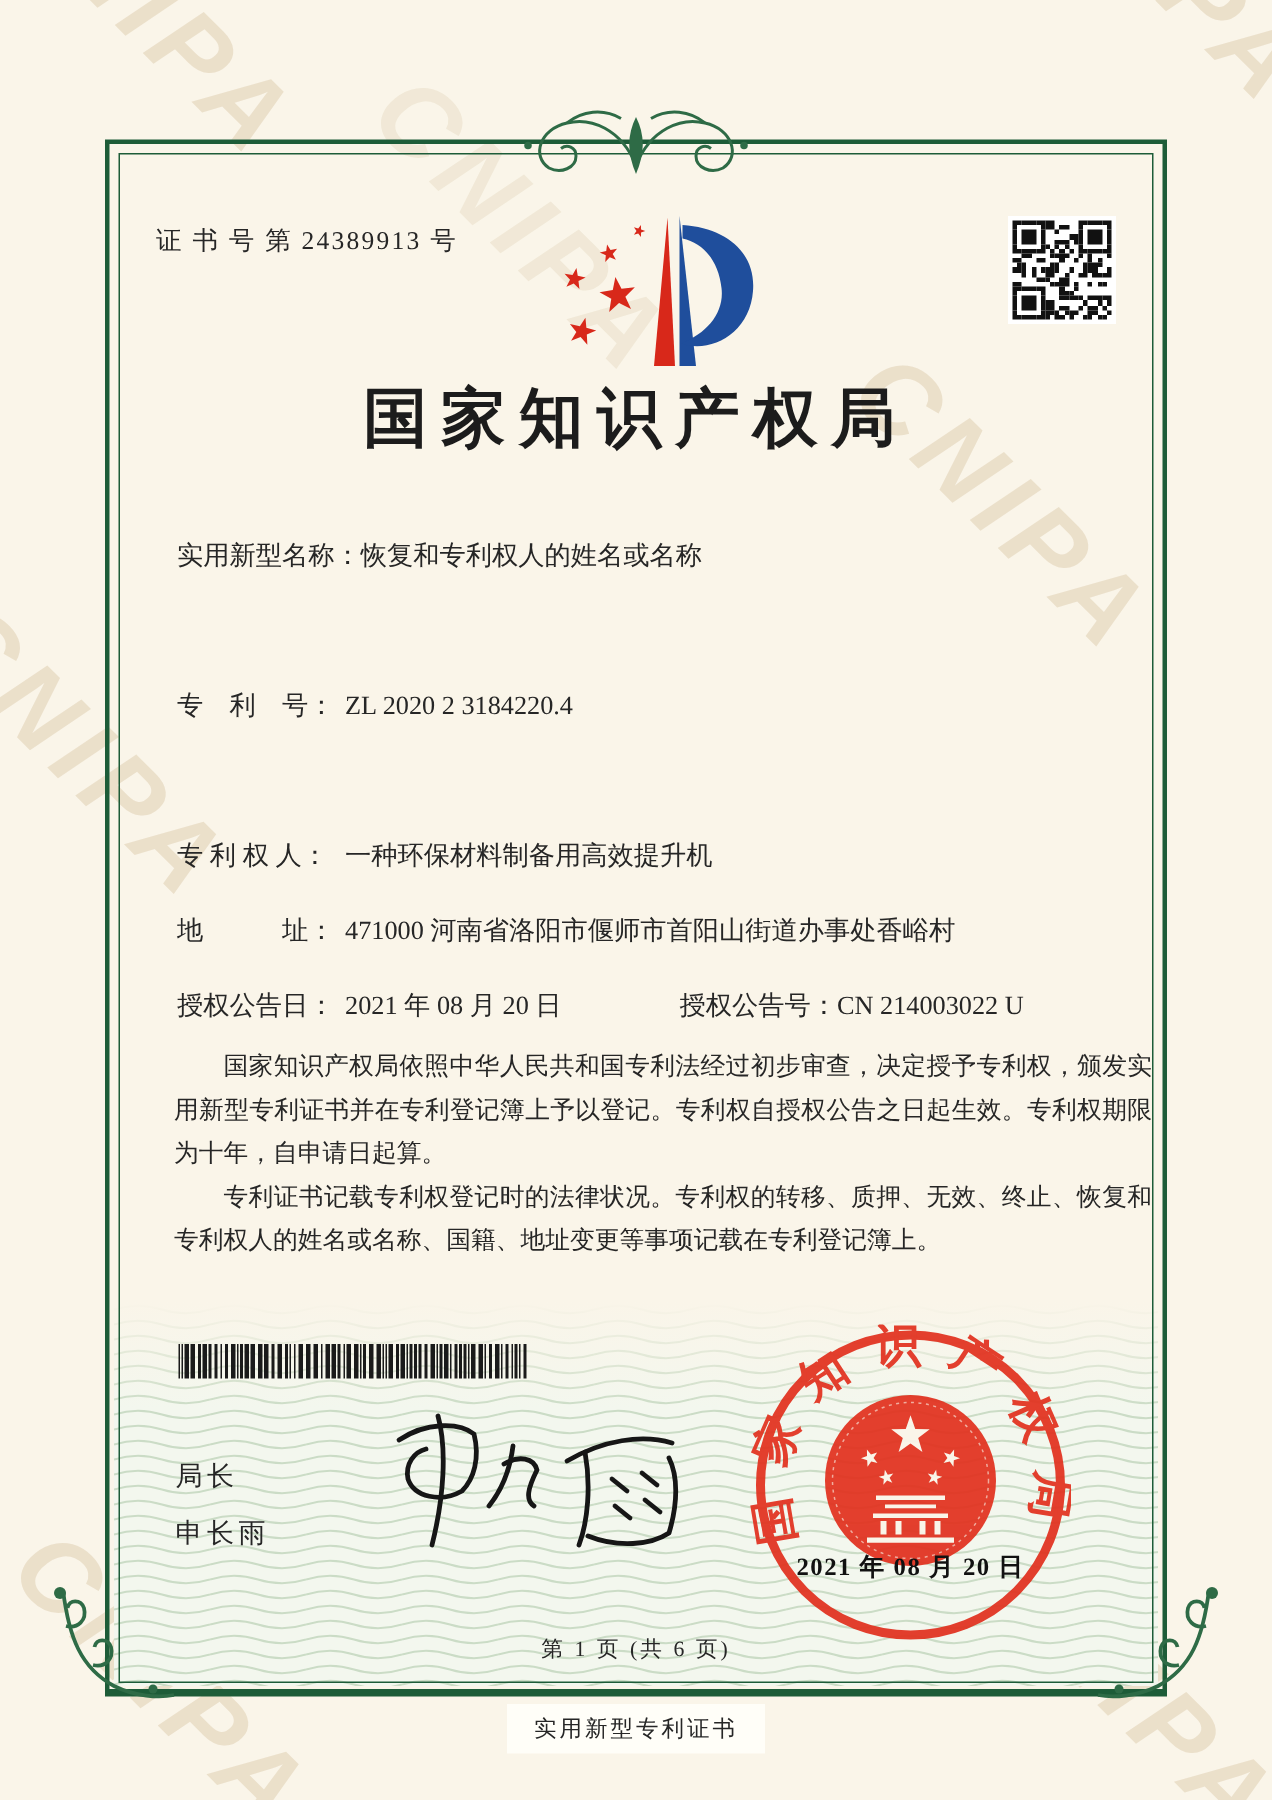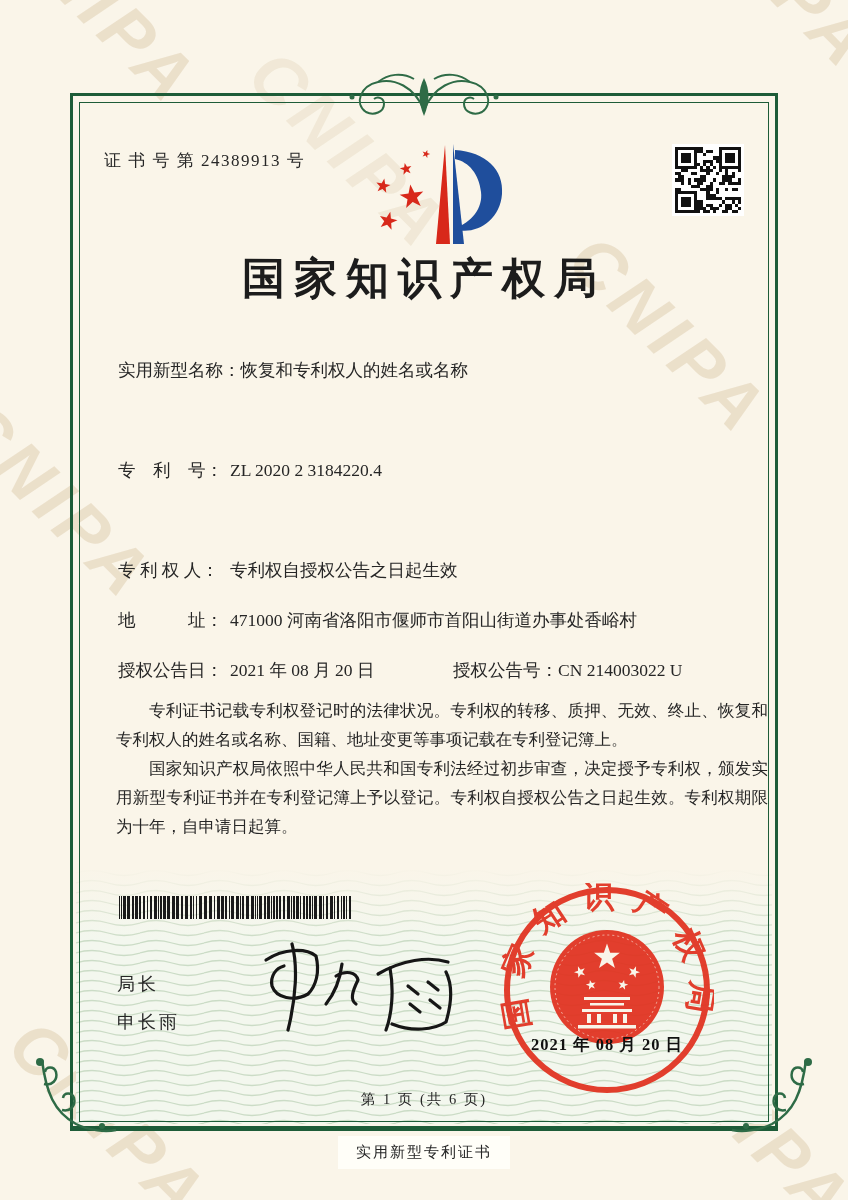--- a/index.html
+++ b/index.html
@@ -575,35 +575,35 @@
 
   <div class="title">国家知识产权局</div>
 
   <div class="frow fr0">
     <span class="lab">实用新型名称：</span><span class="val">恢复和专利权人的姓名或名称</span>
   </div>
   <div class="frow fr2">
     <span class="lab">专　利　号：</span><span class="val">ZL 2020 2 3184220.4</span>
   </div>
   <div class="frow fr4">
-    <span class="lab">专 利 权 人：</span><span class="val">专利权自授权公告之日起生效</span>
+    <span class="lab">专 利 权 人：</span><span class="val">一种环保材料制备用高效提升机</span>
   </div>
   <div class="frow fr5">
     <span class="lab">地　　　址：</span><span class="val">471000 河南省洛阳市偃师市首阳山街道办事处香峪村</span>
   </div>
   <div class="frow fr6">
     <span class="lab">授权公告日：</span><span class="val">2021 年 08 月 20 日</span>
     <span class="pair2">
       <span>授权公告号：</span><span>CN 214003022 U</span>
     </span>
   </div>
 
   <div class="bodytext">
+    <p>国家知识产权局依照中华人民共和国专利法经过初步审查，决定授予专利权，颁发实用新型专利证书并在专利登记簿上予以登记。专利权自授权公告之日起生效。专利权期限为十年，自申请日起算。</p>
     <p>专利证书记载专利权登记时的法律状况。专利权的转移、质押、无效、终止、恢复和专利权人的姓名或名称、国籍、地址变更等事项记载在专利登记簿上。</p>
-    <p>国家知识产权局依照中华人民共和国专利法经过初步审查，决定授予专利权，颁发实用新型专利证书并在专利登记簿上予以登记。专利权自授权公告之日起生效。专利权期限为十年，自申请日起算。</p>
   </div>
 
   <div class="barcode" id="barcode"><span style="display: inline-block; height: 100%; width: 1px; background: rgb(26, 26, 26);"></span><span style="display: inline-block; height: 100%; width: 1px;"></span><span style="display: inline-block; height: 100%; width: 1px; background: rgb(26, 26, 26);"></span><span style="display: inline-block; height: 100%; width: 1px;"></span><span style="display: inline-block; height: 100%; width: 3px; background: rgb(26, 26, 26);"></span><span style="display: inline-block; height: 100%; width: 1px;"></span><span style="display: inline-block; height: 100%; width: 3px; background: rgb(26, 26, 26);"></span><span style="display: inline-block; height: 100%; width: 2px;"></span><span style="display: inline-block; height: 100%; width: 2px; background: rgb(26, 26, 26);"></span><span style="display: inline-block; height: 100%; width: 1px;"></span><span style="display: inline-block; height: 100%; width: 3px; background: rgb(26, 26, 26);"></span><span style="display: inline-block; height: 100%; width: 1px;"></span><span style="display: inline-block; height: 100%; width: 2px; background: rgb(26, 26, 26);"></span><span style="display: inline-block; height: 100%; width: 2px;"></span><span style="display: inline-block; height: 100%; width: 2px; background: rgb(26, 26, 26);"></span><span style="display: inline-block; height: 100%; width: 2px;"></span><span style="display: inline-block; height: 100%; width: 1px; background: rgb(26, 26, 26);"></span><span style="display: inline-block; height: 100%; width: 2px;"></span><span style="display: inline-block; height: 100%; width: 2px; background: rgb(26, 26, 26);"></span><span style="display: inline-block; height: 100%; width: 2px;"></span><span style="display: inline-block; height: 100%; width: 3px; background: rgb(26, 26, 26);"></span><span style="display: inline-block; height: 100%; width: 1px;"></span><span style="display: inline-block; height: 100%; width: 1px; background: rgb(26, 26, 26);"></span><span style="display: inline-block; height: 100%; width: 1px;"></span><span style="display: inline-block; height: 100%; width: 2px; background: rgb(26, 26, 26);"></span><span style="display: inline-block; height: 100%; width: 1px;"></span><span style="display: inline-block; height: 100%; width: 3px; background: rgb(26, 26, 26);"></span><span style="display: inline-block; height: 100%; width: 1px;"></span><span style="display: inline-block; height: 100%; width: 3px; background: rgb(26, 26, 26);"></span><span style="display: inline-block; height: 100%; width: 2px;"></span><span style="display: inline-block; height: 100%; width: 3px; background: rgb(26, 26, 26);"></span><span style="display: inline-block; height: 100%; width: 1px;"></span><span style="display: inline-block; height: 100%; width: 3px; background: rgb(26, 26, 26);"></span><span style="display: inline-block; height: 100%; width: 2px;"></span><span style="display: inline-block; height: 100%; width: 2px; background: rgb(26, 26, 26);"></span><span style="display: inline-block; height: 100%; width: 2px;"></span><span style="display: inline-block; height: 100%; width: 3px; background: rgb(26, 26, 26);"></span><span style="display: inline-block; height: 100%; width: 2px;"></span><span style="display: inline-block; height: 100%; width: 2px; background: rgb(26, 26, 26);"></span><span style="display: inline-block; height: 100%; width: 1px;"></span><span style="display: inline-block; height: 100%; width: 1px; background: rgb(26, 26, 26);"></span><span style="display: inline-block; height: 100%; width: 2px;"></span><span style="display: inline-block; height: 100%; width: 1px; background: rgb(26, 26, 26);"></span><span style="display: inline-block; height: 100%; width: 2px;"></span><span style="display: inline-block; height: 100%; width: 3px; background: rgb(26, 26, 26);"></span><span style="display: inline-block; height: 100%; width: 2px;"></span><span style="display: inline-block; height: 100%; width: 3px; background: rgb(26, 26, 26);"></span><span style="display: inline-block; height: 100%; width: 2px;"></span><span style="display: inline-block; height: 100%; width: 3px; background: rgb(26, 26, 26);"></span><span style="display: inline-block; height: 100%; width: 2px;"></span><span style="display: inline-block; height: 100%; width: 1px; background: rgb(26, 26, 26);"></span><span style="display: inline-block; height: 100%; width: 2px;"></span><span style="display: inline-block; height: 100%; width: 3px; background: rgb(26, 26, 26);"></span><span style="display: inline-block; height: 100%; width: 1px;"></span><span style="display: inline-block; height: 100%; width: 3px; background: rgb(26, 26, 26);"></span><span style="display: inline-block; height: 100%; width: 1px;"></span><span style="display: inline-block; height: 100%; width: 2px; background: rgb(26, 26, 26);"></span><span style="display: inline-block; height: 100%; width: 2px;"></span><span style="display: inline-block; height: 100%; width: 1px; background: rgb(26, 26, 26);"></span><span style="display: inline-block; height: 100%; width: 1px;"></span><span style="display: inline-block; height: 100%; width: 3px; background: rgb(26, 26, 26);"></span><span style="display: inline-block; height: 100%; width: 2px;"></span><span style="display: inline-block; height: 100%; width: 3px; background: rgb(26, 26, 26);"></span><span style="display: inline-block; height: 100%; width: 1px;"></span><span style="display: inline-block; height: 100%; width: 1px; background: rgb(26, 26, 26);"></span><span style="display: inline-block; height: 100%; width: 1px;"></span><span style="display: inline-block; height: 100%; width: 2px; background: rgb(26, 26, 26);"></span><span style="display: inline-block; height: 100%; width: 2px;"></span><span style="display: inline-block; height: 100%; width: 3px; background: rgb(26, 26, 26);"></span><span style="display: inline-block; height: 100%; width: 2px;"></span><span style="display: inline-block; height: 100%; width: 3px; background: rgb(26, 26, 26);"></span><span style="display: inline-block; height: 100%; width: 1px;"></span><span style="display: inline-block; height: 100%; width: 1px; background: rgb(26, 26, 26);"></span><span style="display: inline-block; height: 100%; width: 1px;"></span><span style="display: inline-block; height: 100%; width: 1px; background: rgb(26, 26, 26);"></span><span style="display: inline-block; height: 100%; width: 1px;"></span><span style="display: inline-block; height: 100%; width: 3px; background: rgb(26, 26, 26);"></span><span style="display: inline-block; height: 100%; width: 2px;"></span><span style="display: inline-block; height: 100%; width: 2px; background: rgb(26, 26, 26);"></span><span style="display: inline-block; height: 100%; width: 1px;"></span><span style="display: inline-block; height: 100%; width: 3px; background: rgb(26, 26, 26);"></span><span style="display: inline-block; height: 100%; width: 1px;"></span><span style="display: inline-block; height: 100%; width: 1px; background: rgb(26, 26, 26);"></span><span style="display: inline-block; height: 100%; width: 1px;"></span><span style="display: inline-block; height: 100%; width: 2px; background: rgb(26, 26, 26);"></span><span style="display: inline-block; height: 100%; width: 1px;"></span><span style="display: inline-block; height: 100%; width: 2px; background: rgb(26, 26, 26);"></span><span style="display: inline-block; height: 100%; width: 1px;"></span><span style="display: inline-block; height: 100%; width: 2px; background: rgb(26, 26, 26);"></span><span style="display: inline-block; height: 100%; width: 2px;"></span><span style="display: inline-block; height: 100%; width: 2px; background: rgb(26, 26, 26);"></span><span style="display: inline-block; height: 100%; width: 2px;"></span><span style="display: inline-block; height: 100%; width: 3px; background: rgb(26, 26, 26);"></span><span style="display: inline-block; height: 100%; width: 1px;"></span><span style="display: inline-block; height: 100%; width: 1px; background: rgb(26, 26, 26);"></span><span style="display: inline-block; height: 100%; width: 1px;"></span><span style="display: inline-block; height: 100%; width: 2px; background: rgb(26, 26, 26);"></span><span style="display: inline-block; height: 100%; width: 1px;"></span><span style="display: inline-block; height: 100%; width: 3px; background: rgb(26, 26, 26);"></span><span style="display: inline-block; height: 100%; width: 1px;"></span><span style="display: inline-block; height: 100%; width: 1px; background: rgb(26, 26, 26);"></span><span style="display: inline-block; height: 100%; width: 2px;"></span><span style="display: inline-block; height: 100%; width: 2px; background: rgb(26, 26, 26);"></span><span style="display: inline-block; height: 100%; width: 1px;"></span><span style="display: inline-block; height: 100%; width: 2px; background: rgb(26, 26, 26);"></span><span style="display: inline-block; height: 100%; width: 1px;"></span><span style="display: inline-block; height: 100%; width: 2px; background: rgb(26, 26, 26);"></span><span style="display: inline-block; height: 100%; width: 1px;"></span><span style="display: inline-block; height: 100%; width: 1px; background: rgb(26, 26, 26);"></span><span style="display: inline-block; height: 100%; width: 1px;"></span><span style="display: inline-block; height: 100%; width: 3px; background: rgb(26, 26, 26);"></span><span style="display: inline-block; height: 100%; width: 2px;"></span><span style="display: inline-block; height: 100%; width: 3px; background: rgb(26, 26, 26);"></span><span style="display: inline-block; height: 100%; width: 1px;"></span><span style="display: inline-block; height: 100%; width: 1px; background: rgb(26, 26, 26);"></span><span style="display: inline-block; height: 100%; width: 2px;"></span><span style="display: inline-block; height: 100%; width: 2px; background: rgb(26, 26, 26);"></span><span style="display: inline-block; height: 100%; width: 2px;"></span><span style="display: inline-block; height: 100%; width: 3px; background: rgb(26, 26, 26);"></span><span style="display: inline-block; height: 100%; width: 1px;"></span><span style="display: inline-block; height: 100%; width: 1px; background: rgb(26, 26, 26);"></span><span style="display: inline-block; height: 100%; width: 2px;"></span><span style="display: inline-block; height: 100%; width: 2px; background: rgb(26, 26, 26);"></span><span style="display: inline-block; height: 100%; width: 2px;"></span><span style="display: inline-block; height: 100%; width: 1px; background: rgb(26, 26, 26);"></span><span style="display: inline-block; height: 100%; width: 1px;"></span><span style="display: inline-block; height: 100%; width: 2px; background: rgb(26, 26, 26);"></span><span style="display: inline-block; height: 100%; width: 1px;"></span><span style="display: inline-block; height: 100%; width: 1px; background: rgb(26, 26, 26);"></span><span style="display: inline-block; height: 100%; width: 2px;"></span><span style="display: inline-block; height: 100%; width: 2px; background: rgb(26, 26, 26);"></span><span style="display: inline-block; height: 100%; width: 2px;"></span></div>
 
   <div class="post-title">局长</div>
   <div class="post-name">申长雨</div>
 
   <svg class="sig" width="235" height="105" viewBox="0 0 235 105">
     <g fill="none" stroke="#161616" stroke-width="3.2" stroke-linecap="round" stroke-linejoin="round">
       <path d="M60,6 C66,28 64,60 56,92"></path>

